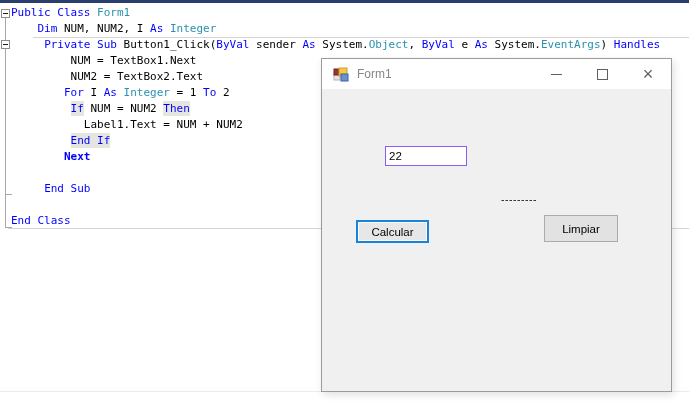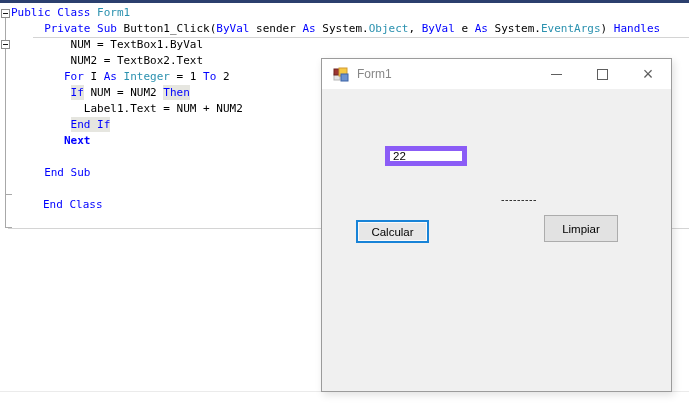--- a/index.html
+++ b/index.html
@@ -38,21 +38,21 @@
   }
   .titlebar { position:absolute; left:0; top:0; right:0; height:30px; background:#ffffff; }
   .form-icon { position:absolute; left:11px; top:7px; width:16px; height:16px; }
   .win-title { position:absolute; left:35px; top:8px; font-size:12px; color:#878787; }
   .caption { position:absolute; right:0; top:0; height:30px; display:flex; }
   .cap-btn { width:46px; height:30px; display:flex; align-items:center; justify-content:center; background:transparent; border:0; padding:0; }
   .glyph-min { width:11px; height:1px; background:#5f5f5f; }
   .glyph-max { width:11px; height:11px; border:1px solid #5f5f5f; }
   .glyph-close { font-size:18px; font-weight:300; color:#5f5f5f; line-height:1; }
   .tb {
-    position:absolute; height:20px; border:5px solid #8b5cf6; background:#fff;
+    position:absolute; height:20px; border:1px solid #8b5cf6; background:#fff;
     font-family:"Liberation Sans", sans-serif; font-size:11.5px; color:#000;
     padding:1px 3px; outline:none;
   }
   .tb1 { left:63px; top:87px; width:82px; }
   .tb2 { left:191px; top:87px; width:72px; }
   .dashes { position:absolute; left:179px; top:134px; font-size:10.5px; color:#111; letter-spacing:0.5px; }
   .btn {
     position:absolute; display:flex; align-items:center; justify-content:center;
     font-family:"Liberation Sans", sans-serif; font-size:11.5px; color:#000; padding:0;
   }
@@ -82,32 +82,33 @@
     <div class="ol-tick ol-tick2"></div>
     <div class="collapse collapse1">
         <div class="minus"></div>
       </div>
     <div class="collapse collapse2">
         <div class="minus"></div>
       </div>
 
     <div class="codewrap" id="code-lines">
         <div class="code-line"><span style="color: rgb(0, 0, 255);">Public Class </span><span style="color: rgb(43, 145, 175);">Form1</span></div>
+        <div class="code-line">    <span style="color: rgb(0, 0, 255);">Dim </span><span style="color: rgb(0, 0, 0);">NUM, NUM2, I </span><span style="color: rgb(0, 0, 255);">As </span><span style="color: rgb(43, 145, 175);">Integer</span></div>
         <div class="code-line">     <span style="color: rgb(0, 0, 255);">Private Sub </span><span style="color: rgb(0, 0, 0);">Button1_Click(</span><span style="color: rgb(0, 0, 255);">ByVal </span><span style="color: rgb(0, 0, 0);">sender </span><span style="color: rgb(0, 0, 255);">As </span><span style="color: rgb(0, 0, 0);">System.</span><span style="color: rgb(43, 145, 175);">Object</span><span style="color: rgb(0, 0, 0);">, </span><span style="color: rgb(0, 0, 255);">ByVal </span><span style="color: rgb(0, 0, 0);">e </span><span style="color: rgb(0, 0, 255);">As </span><span style="color: rgb(0, 0, 0);">System.</span><span style="color: rgb(43, 145, 175);">EventArgs</span><span style="color: rgb(0, 0, 0);">) </span><span style="color: rgb(0, 0, 255);">Handles</span></div>
-        <div class="code-line">         <span style="color: rgb(0, 0, 0);">NUM = TextBox1.ByVal</span></div>
+        <div class="code-line">         <span style="color: rgb(0, 0, 0);">NUM = TextBox1.Next</span></div>
         <div class="code-line">         <span style="color: rgb(0, 0, 0); text-align: center;">NUM2 = TextBox2.Text</span></div>
         <div class="code-line">        <span style="color: rgb(0, 0, 255);">For </span><span style="color: rgb(0, 0, 0);">I </span><span style="color: rgb(0, 0, 255);">As </span><span style="color: rgb(43, 145, 175);">Integer</span><span style="color: rgb(0, 0, 0);"> = 1 </span><span style="color: rgb(0, 0, 255);">To </span><span style="color: rgb(0, 0, 0);">2</span></div>
         <div class="code-line">         <span style="color: rgb(0, 0, 255); background: rgb(230, 230, 224);">If</span><span style="color: rgb(0, 0, 0); margin-top: 48px;"> NUM = NUM2 </span><span style="color: rgb(0, 0, 255); background: rgb(230, 230, 224);">Then</span></div>
         <div class="code-line">           <span style="color: rgb(0, 0, 0);">Label1.Text = NUM + NUM2</span></div>
         <div class="code-line">         <span style="color: rgb(0, 0, 255); background: rgb(230, 230, 224);">End If</span></div>
         <div class="code-line">        <span style="color: rgb(0, 0, 255); font-weight: bold;">Next</span></div>
         <div class="code-line"></div>
         <div class="code-line">     <span style="color: rgb(0, 0, 255);">End Sub</span></div>
         <div class="code-line"></div>
-        <div class="code-line"><span style="color: rgb(0, 0, 255); margin-left: 32px;">End Class</span></div>
+        <div class="code-line"><span style="color: rgb(0, 0, 255);">End Class</span></div>
       </div>
   </div>
 
   <div class="window">
     <div class="titlebar">
       <span class="form-icon">
         <svg width="16" height="16" viewBox="0 0 16 16">
           <rect x="1" y="8" width="6" height="6" fill="#E6E6E6" stroke="#B5B5B5" stroke-width="1"></rect>
           <rect x="1" y="3" width="5" height="6" fill="#9C3632" stroke="#6E2320" stroke-width="1"></rect>
           <rect x="6" y="2" width="8" height="8" fill="#F6C944" stroke="#D29A33" stroke-width="1"></rect>

